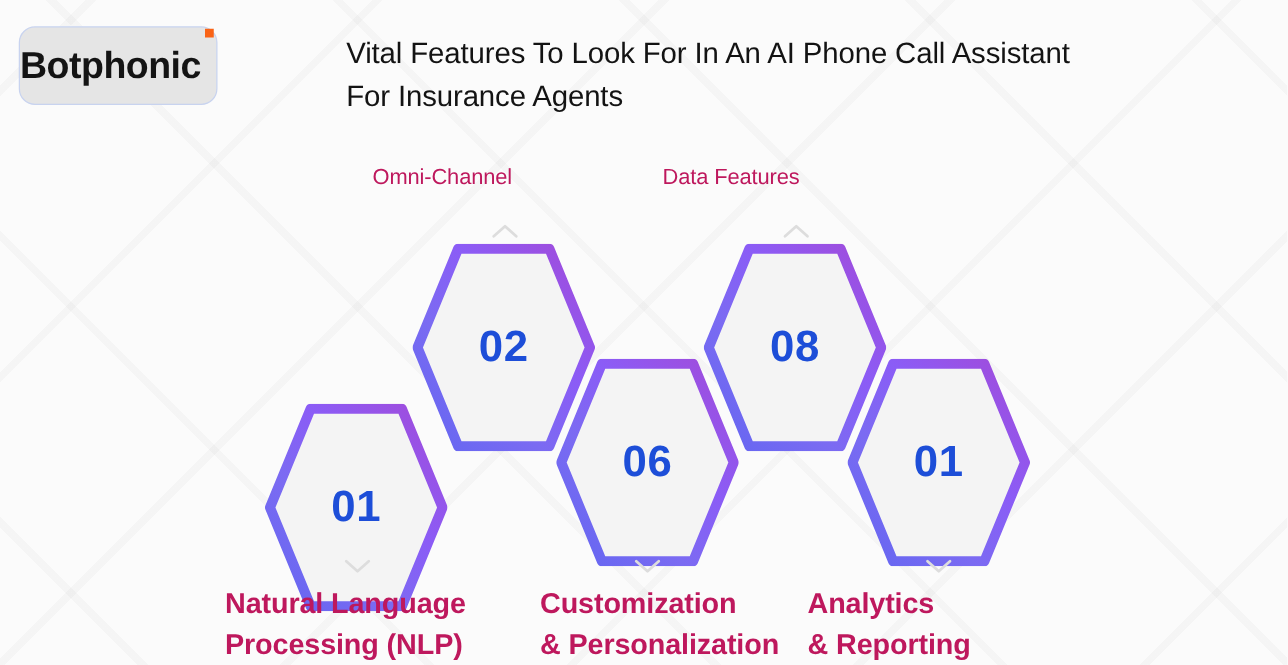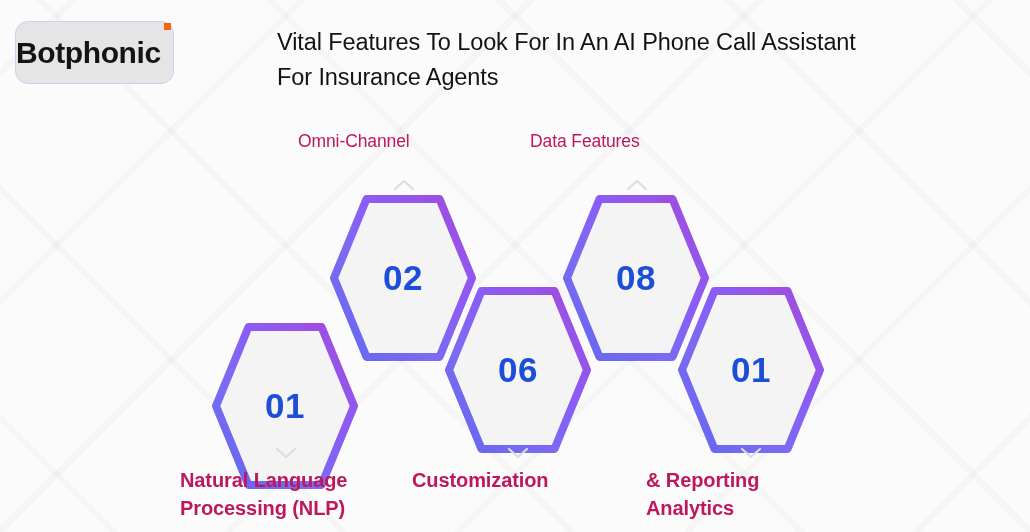--- a/index.html
+++ b/index.html
@@ -77,26 +77,26 @@
   .label {
     position:absolute;
     text-align:left;
     color:#be185d;
     line-height:1.42;
   }
   .label-top {
     font-size:17.5px; font-weight:400; letter-spacing:-0.1px;
   }
   .label-bottom {
-    font-size:20px; font-weight:700; letter-spacing:-0.1px;
+    font-size:23px; font-weight:700; letter-spacing:-0.1px;
   }
 
   #label-1 { left:180px; top:466px; width:212px; }
   #label-2 { left:298px; top:129px; width:212px; }
-  #label-3 { left:412px; top:466px; width:212px; }
+  #label-3 { left:432px; top:466px; width:212px; }
   #label-4 { left:530px; top:129px; width:212px; }
   #label-5 { left:646px; top:466px; width:212px; }
 
   
   .chev {
     position:absolute;
     width:22px; height:12px;
   }
   .chev svg { display:block; }
   #chev-1 { left:275px; top:447px; }
@@ -193,22 +193,23 @@
   <div>Natural Language</div>
   <div>Processing (NLP)</div>
 </div>
 
 <div class="label label-top" id="label-2">
   <div>Omni-Channel</div>
 </div>
 
 <div class="label label-bottom" id="label-3">
   <div>Customization</div>
+  <div>&amp; Personalization</div>
 </div>
 
 <div class="label label-top" id="label-4">
   <div>Data Features</div>
 </div>
 
 <div class="label label-bottom" id="label-5">
+  <div>Analytics</div>
   <div>&amp; Reporting</div>
-  <div>Analytics</div>
 </div>
 
 </body></html>

